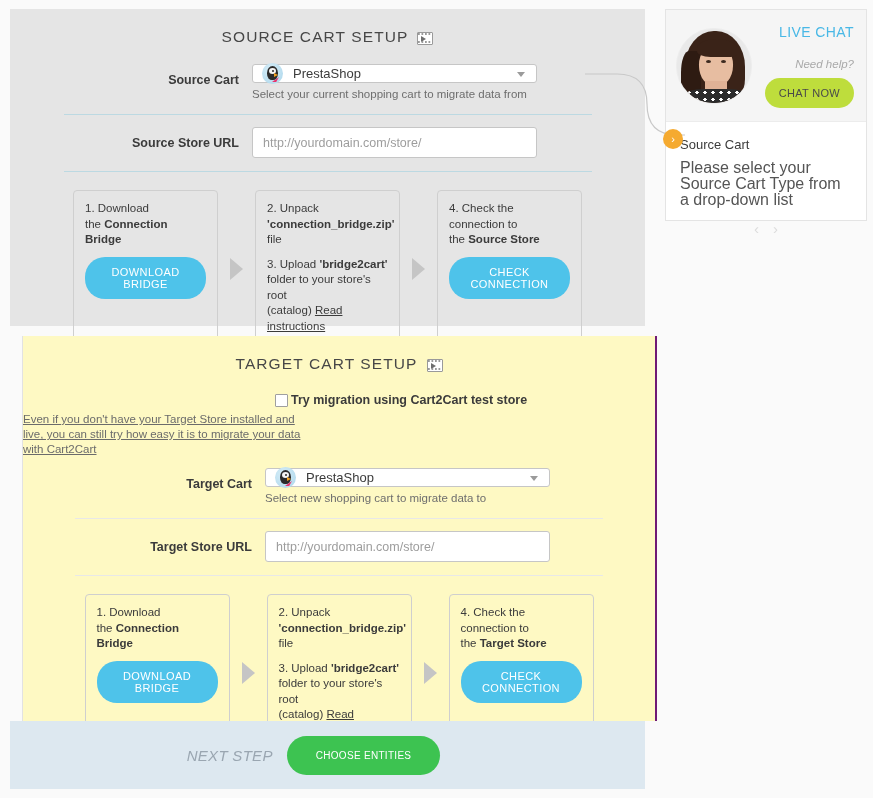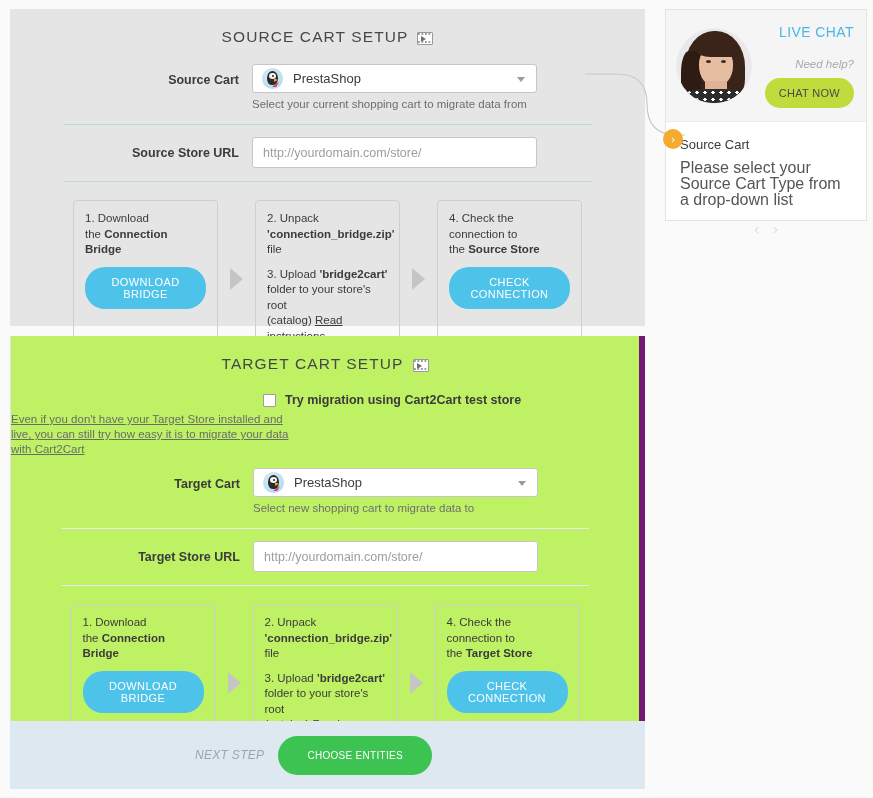--- a/index.html
+++ b/index.html
@@ -16,25 +16,25 @@
     position: absolute; left: 10px; top: 9px;
     width: 635px; height: 780px;
   }
 
   .panel-source {
     position: absolute; left: 0; top: 0;
     width: 635px; height: 317px;
     background: #e5e5e5;
   }
   .panel-target {
-    position: absolute; left: 0; top: 327px;
+    position: absolute; left: 12px; top: 327px;
     width: 635px; height: 385px;
-    background: #bef264;
+    background: #fef9c3;
     border-left: 1px solid #e2e2e2;
-    border-right: 6px solid #701a75;
+    border-right: 2px solid #701a75;
   }
   .panel-footer {
     position: absolute; left: 0; top: 712px;
     width: 635px; height: 68px;
     background: #dde8f0;
   }
 
   .section-title {
     text-align: center;
     font-size: 15.5px;
@@ -70,21 +70,21 @@
   
   .form-row { display: flex; align-items: flex-start; }
   .form-label {
     width: 242px; text-align: right; padding-right: 13px;
     font-size: 12.5px; font-weight: bold; color: #3b3b3b;
     line-height: 32px;
   }
   .field-col { width: 285px; }
 
   .select-box {
-    height: 29px; background: #fff;
+    height: 19px; background: #fff;
     border: 1px solid #c6c6c6; border-radius: 3px;
     display: flex; align-items: center; position: relative;
     padding-left: 9px;
   }
   .cart-logo {
     width: 21px; height: 21px; border-radius: 50%;
     background: radial-gradient(circle at 40% 35%, #d8eef8 0%, #bcdff0 60%, #a7d4ea 100%);
     position: relative; flex: 0 0 auto; overflow: hidden;
   }
   .cart-logo .ps-body {
@@ -165,38 +165,38 @@
     font-family: "Liberation Sans", sans-serif; cursor: pointer;
   }
   .auto-link {
     display: block; text-align: center; margin-top: 11px;
     font-size: 11.5px; color: #4a4a4a; text-decoration: underline;
     cursor: pointer;
   }
   .read-link { color: #3b3b3b; text-decoration: underline; cursor: pointer; }
 
   
-  .check-row { display: flex; align-items: center; gap: 9px; margin-left: 252px; }
+  .check-row { display: flex; align-items: center; gap: 3px; margin-left: 252px; }
   .checkbox {
     width: 13px; height: 13px; border: 1px solid #9f9f9f;
     background: #fff; border-radius: 1px; cursor: pointer; flex: 0 0 auto;
   }
   .check-label { font-size: 12.5px; font-weight: bold; color: #3b3b3b; }
   .check-hint {
     margin-top: 5px;
     font-size: 11.5px; color: #6b6b6b; line-height: 15px; width: 290px; text-decoration: underline;
   }
 
   
   .footer-inner {
     display: flex; align-items: center; justify-content: center;
     height: 100%; gap: 14px; padding-right: 28px;
   }
   .next-step-label {
-    font-size: 12px; font-style: italic; color: #9aa6b1; letter-spacing: .3px;
+    font-size: 15px; font-style: italic; color: #9aa6b1; letter-spacing: .3px;
   }
   .green-btn {
     background: #3dc351; color: #fff; border: none; border-radius: 24px;
     padding: 14px 29px; font-size: 10px; letter-spacing: .3px;
     font-family: "Liberation Sans", sans-serif; cursor: pointer;
   }
 
   
   .chat-panel {
     position: absolute; left: 665px; top: 9px;

